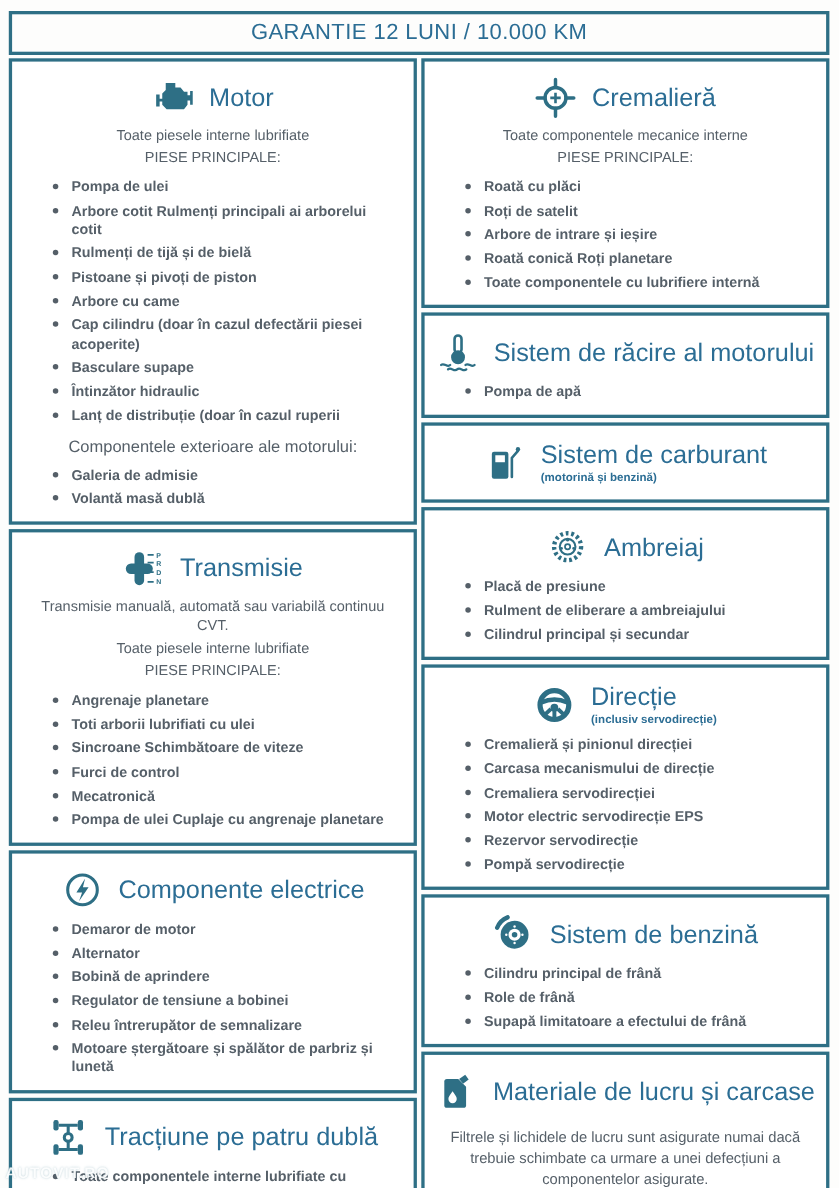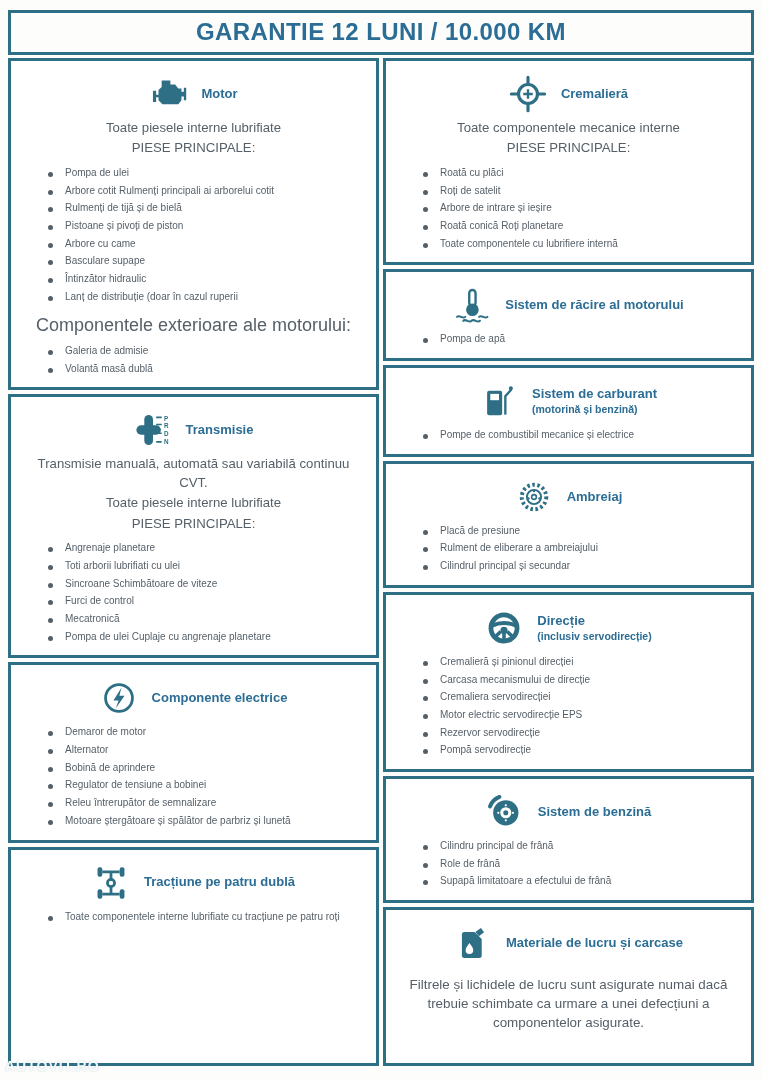--- a/index.html
+++ b/index.html
@@ -9,37 +9,37 @@
   }
   *{box-sizing:border-box;}
   html,body{margin:0;padding:0;}
   body{
     width:763px;height:1080px;position:relative;overflow:hidden;
     background:#fdfdfc;font-family:"Liberation Sans",sans-serif;
   }
   .page{position:absolute;top:10px;left:8px;right:9px;bottom:14px;display:flex;flex-direction:column;}
   .header-box{
     border:3px solid var(--accent);padding:5px 10px 6px;text-align:center;
-    font-weight:bold;font-size:24px;color:var(--heading);letter-spacing:.4px;flex:0 0 auto;
+    font-weight:normal;font-size:20px;color:var(--heading);letter-spacing:.4px;flex:0 0 auto;
   }
   .grid{display:flex;gap:4px;margin-top:3px;flex:1;min-height:0;}
   .col{display:flex;flex-direction:column;gap:4px;flex:1;min-width:0;}
   .section{border:3px solid var(--accent);background:#fff;padding:6px 10px 8px;}
   .col .section:last-child{flex:1;}
   .sec-head{display:flex;justify-content:center;align-items:center;gap:14px;margin:8px 0 6px;}
   .icon{width:38px;height:38px;color:var(--accent);flex:0 0 auto;display:block;}
   .icon svg{width:100%;height:100%;display:block;}
   .titlebox{text-align:left;}
-  .sec-title{font-weight:bold;font-size:13px;color:var(--heading);line-height:1.1;}
+  .sec-title{font-weight:normal;font-size:23px;color:var(--heading);line-height:1.1;}
   .sec-subtitle{font-weight:bold;font-size:10.5px;color:var(--heading);margin-top:2px;}
   .intro{ text-align:center;color:var(--body);font-size:13.2px;line-height:1.4;margin:2px 6px;}
-  .blist{margin:8px 0 2px;padding:0 4px 0 44px;color:var(--body);font-size:10px;line-height:1.32;list-style:none;}
+  .blist{margin:8px 0 2px;padding:0 4px 0 44px;color:var(--body);font-size:13px;line-height:1.32;list-style:none;font-weight:bold;}
   .blist li{position:relative;margin:4.5px 0;}
   .blist li::before{content:"";position:absolute;left:-17px;top:6px;width:5px;height:5px;border-radius:50%;background:var(--body);}
-  .subheading{text-align:center;color:var(--body);font-size:18px;margin-top:12px;}
+  .subheading{text-align:center;color:var(--body);font-size:15px;margin-top:12px;}
   .paras p{text-align:center;color:var(--body);font-size:13.4px;line-height:1.42;margin:13px 8px 0;}
   .watermark{
     position:absolute;left:5px;bottom:6px;z-index:5;
     color:rgba(255,255,255,.92);font-weight:bold;font-size:14px;letter-spacing:1px;
     text-shadow:0 0 2px rgba(46,111,133,.35);
   }
 </style>
 </head>
 <body>
 
@@ -59,20 +59,21 @@
             </div>
           </div>
           <div class="intro">Toate piesele interne lubrifiate</div>
           <div class="intro">PIESE PRINCIPALE:</div>
           <ul class="blist">
             <li>Pompa de ulei</li>
             <li>Arbore cotit Rulmenți principali ai arborelui cotit</li>
             <li>Rulmenți de tijă și de bielă</li>
             <li>Pistoane și pivoți de piston</li>
             <li>Arbore cu came</li>
+            <li>Cap cilindru (doar în cazul defectării piesei acoperite)</li>
             <li>Basculare supape</li>
             <li>Întinzător hidraulic</li>
             <li>Lanț de distribuție (doar în cazul ruperii</li>
           </ul>
           <div class="subheading">Componentele exterioare ale motorului:</div>
           <ul class="blist">
             <li>Galeria de admisie</li>
             <li>Volantă masă dublă</li>
           </ul>
         </div>
@@ -206,23 +207,20 @@
                 <rect x="13" y="15" width="11" height="8" fill="#fff"></rect>
                 <path d="M32 40V18l7-8" stroke="currentColor" stroke-width="3" fill="none" stroke-linecap="round"></path>
                 <circle cx="39" cy="8" r="2.5" fill="currentColor"></circle>
               </svg>
             </span>
             <div class="titlebox">
               <div class="sec-title">Sistem de carburant</div>
               <div class="sec-subtitle">(motorină și benzină)</div>
             </div>
           </div>
-          <ul class="blist">
-            <li>Pompe de combustibil mecanice și electrice</li>
-          </ul>
         </div>
         <div class="section">
           <div class="sec-head">
             <span class="icon">
               <svg viewBox="0 0 48 48" fill="none" stroke="currentColor">
                 <circle cx="24" cy="24" r="15.5" stroke-width="5" stroke-dasharray="3.2 3.2"></circle>
                 <circle cx="24" cy="24" r="9" stroke-width="2.4"></circle>
                 <circle cx="24" cy="24" r="3" stroke-width="2"></circle>
                 <circle cx="24" cy="16.5" r="1.6" fill="currentColor" stroke="none"></circle>
                 <circle cx="31" cy="26" r="1.6" fill="currentColor" stroke="none"></circle>

